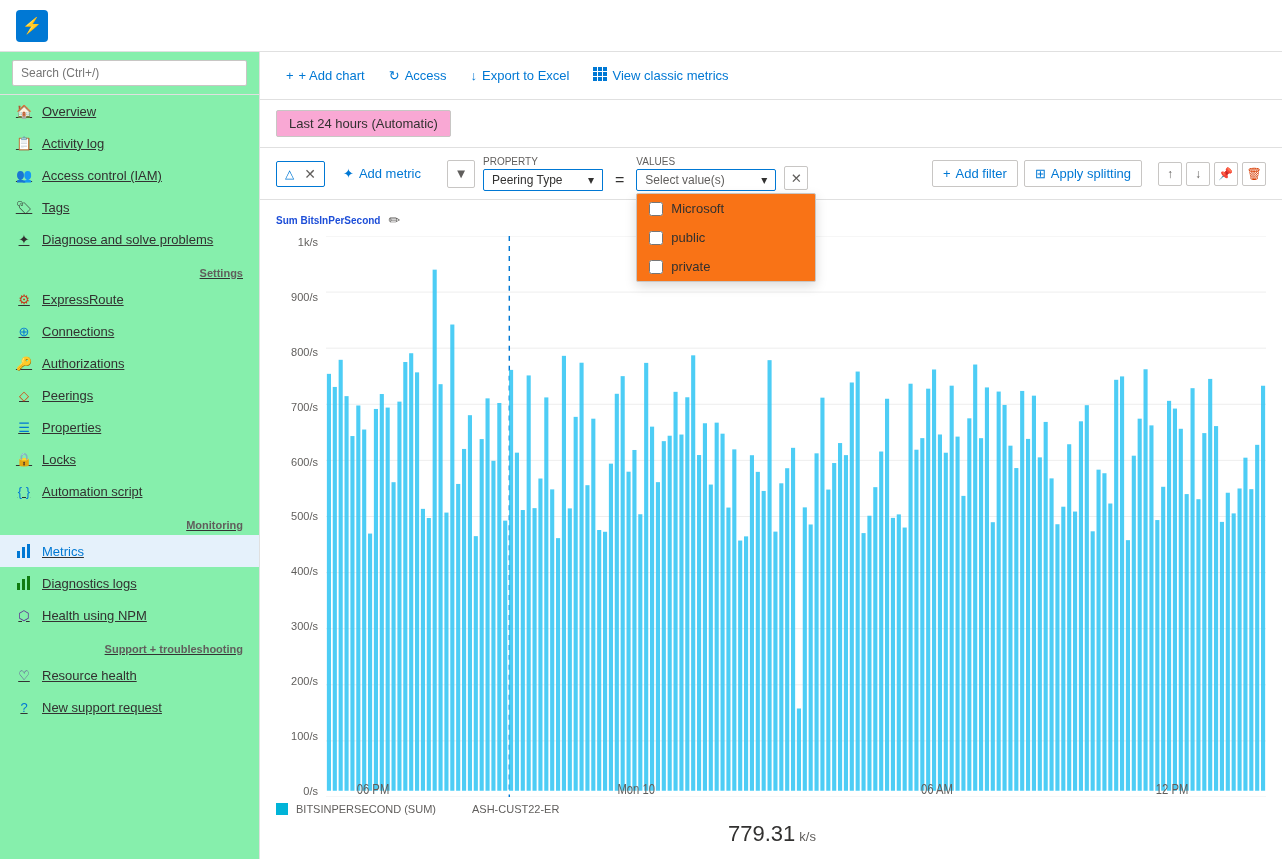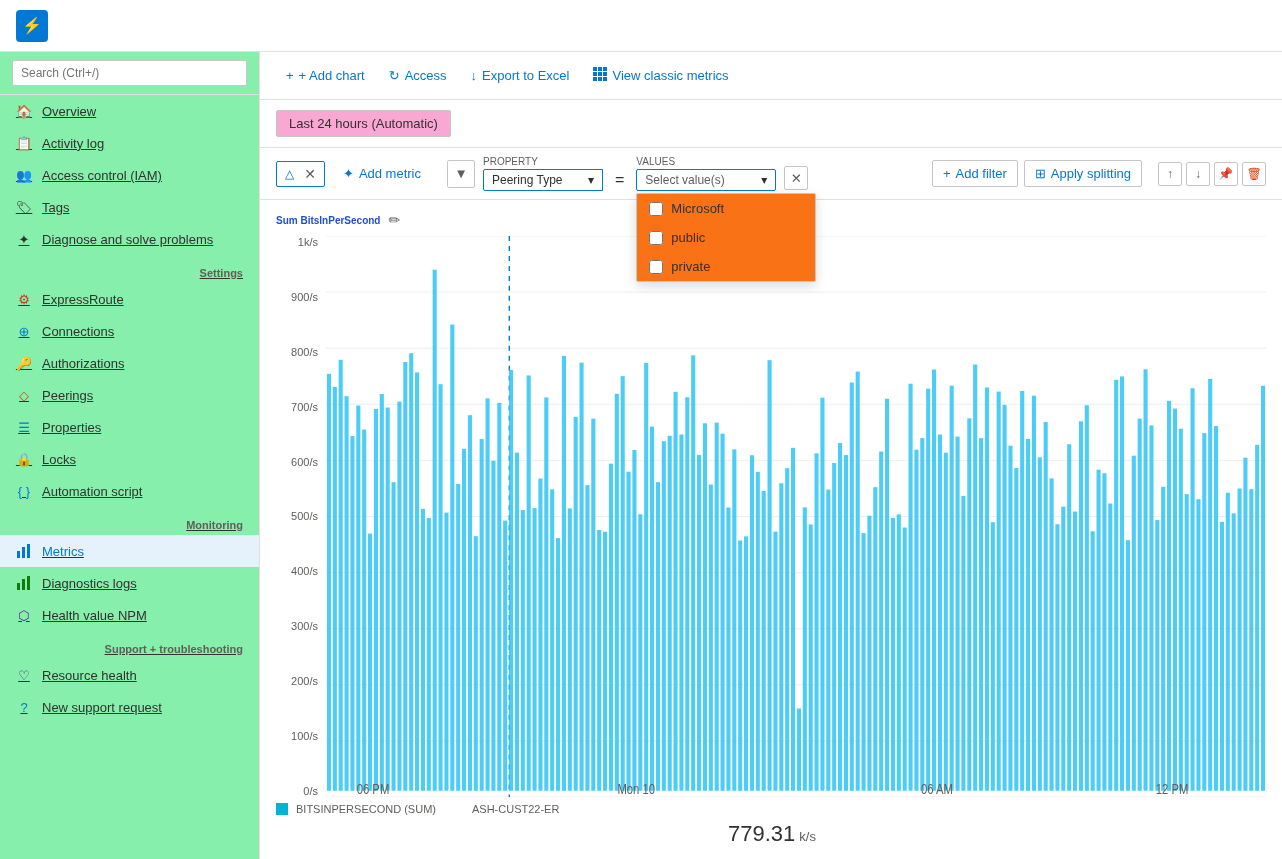--- a/index.html
+++ b/index.html
@@ -163,21 +163,21 @@
         <svg width="16" height="16" viewBox="0 0 16 16">
             <rect x="1" y="8" width="3" height="7" fill="#107c10"></rect>
             <rect x="6" y="4" width="3" height="11" fill="#107c10"></rect>
             <rect x="11" y="1" width="3" height="14" fill="#107c10"></rect>
           </svg>
       </span>
       <span>Diagnostics logs</span>
     </a>
     <a class="sidebar-item">
       <span class="item-icon" style="color:#5c2d91;">⬡</span>
-      <span>Health value NPM</span>
+      <span>Health using NPM</span>
     </a>
 
     <div class="sidebar-section-label">Support + troubleshooting</div>
 
     <a class="sidebar-item">
       <span class="item-icon" style="color:#5c2d91;">♡</span>
       <span>Resource health</span>
     </a>
     <a class="sidebar-item">
       <span class="item-icon" style="color:#0078d4;">?</span>

